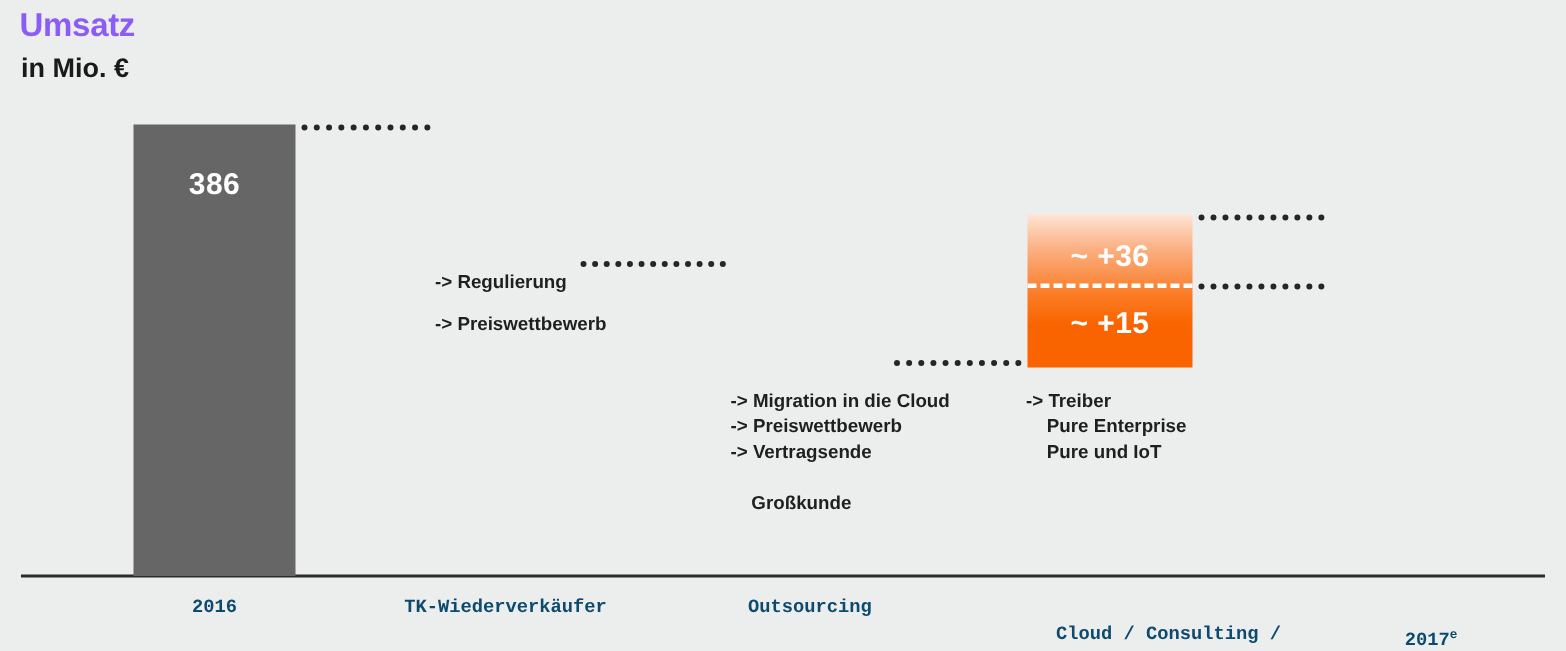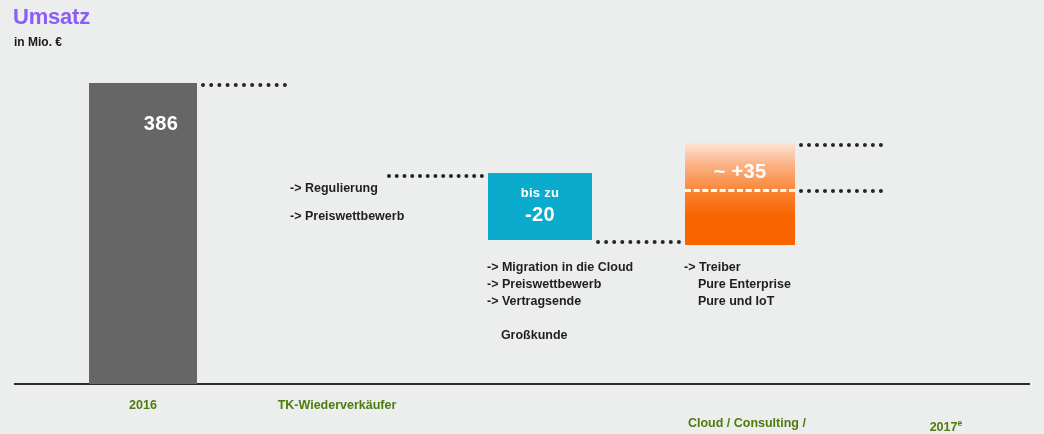--- a/index.html
+++ b/index.html
@@ -26,21 +26,21 @@
     top: 4px;
     font-size: 22px;
     font-weight: bold;
     color: #8b5cf6;
     letter-spacing: -0.2px;
   }
   .chart-subtitle {
     position: absolute;
     left: 14px;
     top: 35px;
-    font-size: 12px;
+    font-size: 18px;
     font-weight: bold;
     color: #1a1a1a;
   }
 
   
   .axis-line {
     position: absolute;
     left: 14px;
     top: 383px;
     width: 1016px;
@@ -107,79 +107,78 @@
     color: #1f1f1f;
     line-height: 16.5px;
     white-space: pre;
   }
 
   
   .cat-label {
     position: absolute;
     font-size: 12.5px;
     font-weight: bold;
-    color: #4d7c0f;
+    color: #0c4a6e;
     text-align: center;
     line-height: 18px;
     white-space: pre;
+    font-family: Liberation Mono, monospace;
   }
   .cat-label sup {
     font-size: 8.5px;
     vertical-align: super;
   }
 </style>
 </head>
 <body>
 
 <div id="chart-root">
 
   <div class="chart-title">Umsatz</div>
   <div class="chart-subtitle">in Mio. €</div>
 
   <div class="axis-line"></div>
 
-  <div class="bar bar-grey" style="left:89px; top:83px; width:108px; height:301px;padding-left:18px;">
+  <div class="bar bar-grey" style="left:89px; top:83px; width:108px; height:301px;">
     <div class="bar-label" style="top:29px;">386</div>
   </div>
 
   <div class="connector" style="left:201px; top:83px; width:86px;"></div>
 
 
   <div class="connector" style="left:387px; top:174px; width:97px;"></div>
 
   <div class="annotation" style="left:290px; top:180px;">-&gt; Regulierung</div>
   <div class="annotation" style="left:290px; top:208px;">-&gt; Preiswettbewerb</div>
 
-  <div class="bar bar-cyan" style="left:488px; top:173px; width:104px; height:67px;">
-    <div class="bar-label small" style="top:12px;">bis zu</div>
-    <div class="bar-label" style="top:30px;">-20</div>
-  </div>
 
   <div class="connector" style="left:596px; top:240px; width:85px;"></div>
 
   <div class="annotation" style="left:487px; top:259px;">-&gt; Migration in die Cloud</div>
   <div class="annotation" style="left:487px; top:276px;">-&gt; Preiswettbewerb</div>
   <div class="annotation" style="left:487px; top:293px;">-&gt; Vertragsende</div>
   <div class="annotation" style="left:487px; top:327px;">    Großkunde</div>
 
   <div class="bar bar-orange-grad" style="left:685px; top:143px; width:110px; height:102px;">
-    <div class="bar-label" style="top:17px;">~ +35</div>
+    <div class="bar-label" style="top:17px;">~ +36</div>
     <div class="bar-split" style="top:46px;"></div>
+    <div class="bar-label" style="top:62px;">~ +15</div>
   </div>
 
   <div class="connector" style="left:799px; top:143px; width:84px;"></div>
   <div class="connector" style="left:799px; top:189px; width:84px;"></div>
 
   <div class="annotation" style="left:684px; top:259px;">-&gt; Treiber</div>
   <div class="annotation" style="left:684px; top:276px;">    Pure Enterprise</div>
   <div class="annotation" style="left:684px; top:293px;">    Pure und IoT</div>
 
 
   <div class="cat-label" style="left:83px; top:396px; width:120px;">2016</div>
   <div class="cat-label" style="left:257px; top:396px; width:160px;">TK-Wiederverkäufer</div>
+  <div class="cat-label" style="left:470px; top:396px; width:140px;">Outsourcing</div>
   <div class="cat-label" style="left:674px; top:396px; width:132px; text-align:left;">
     <span>Cloud / Consulting /</span><br>
     
   </div>
   <div class="cat-label" style="left:880px; top:396px; width:118px;">
     <span>2017</span><sup>e</sup>
   </div>
 
 </div>
 

